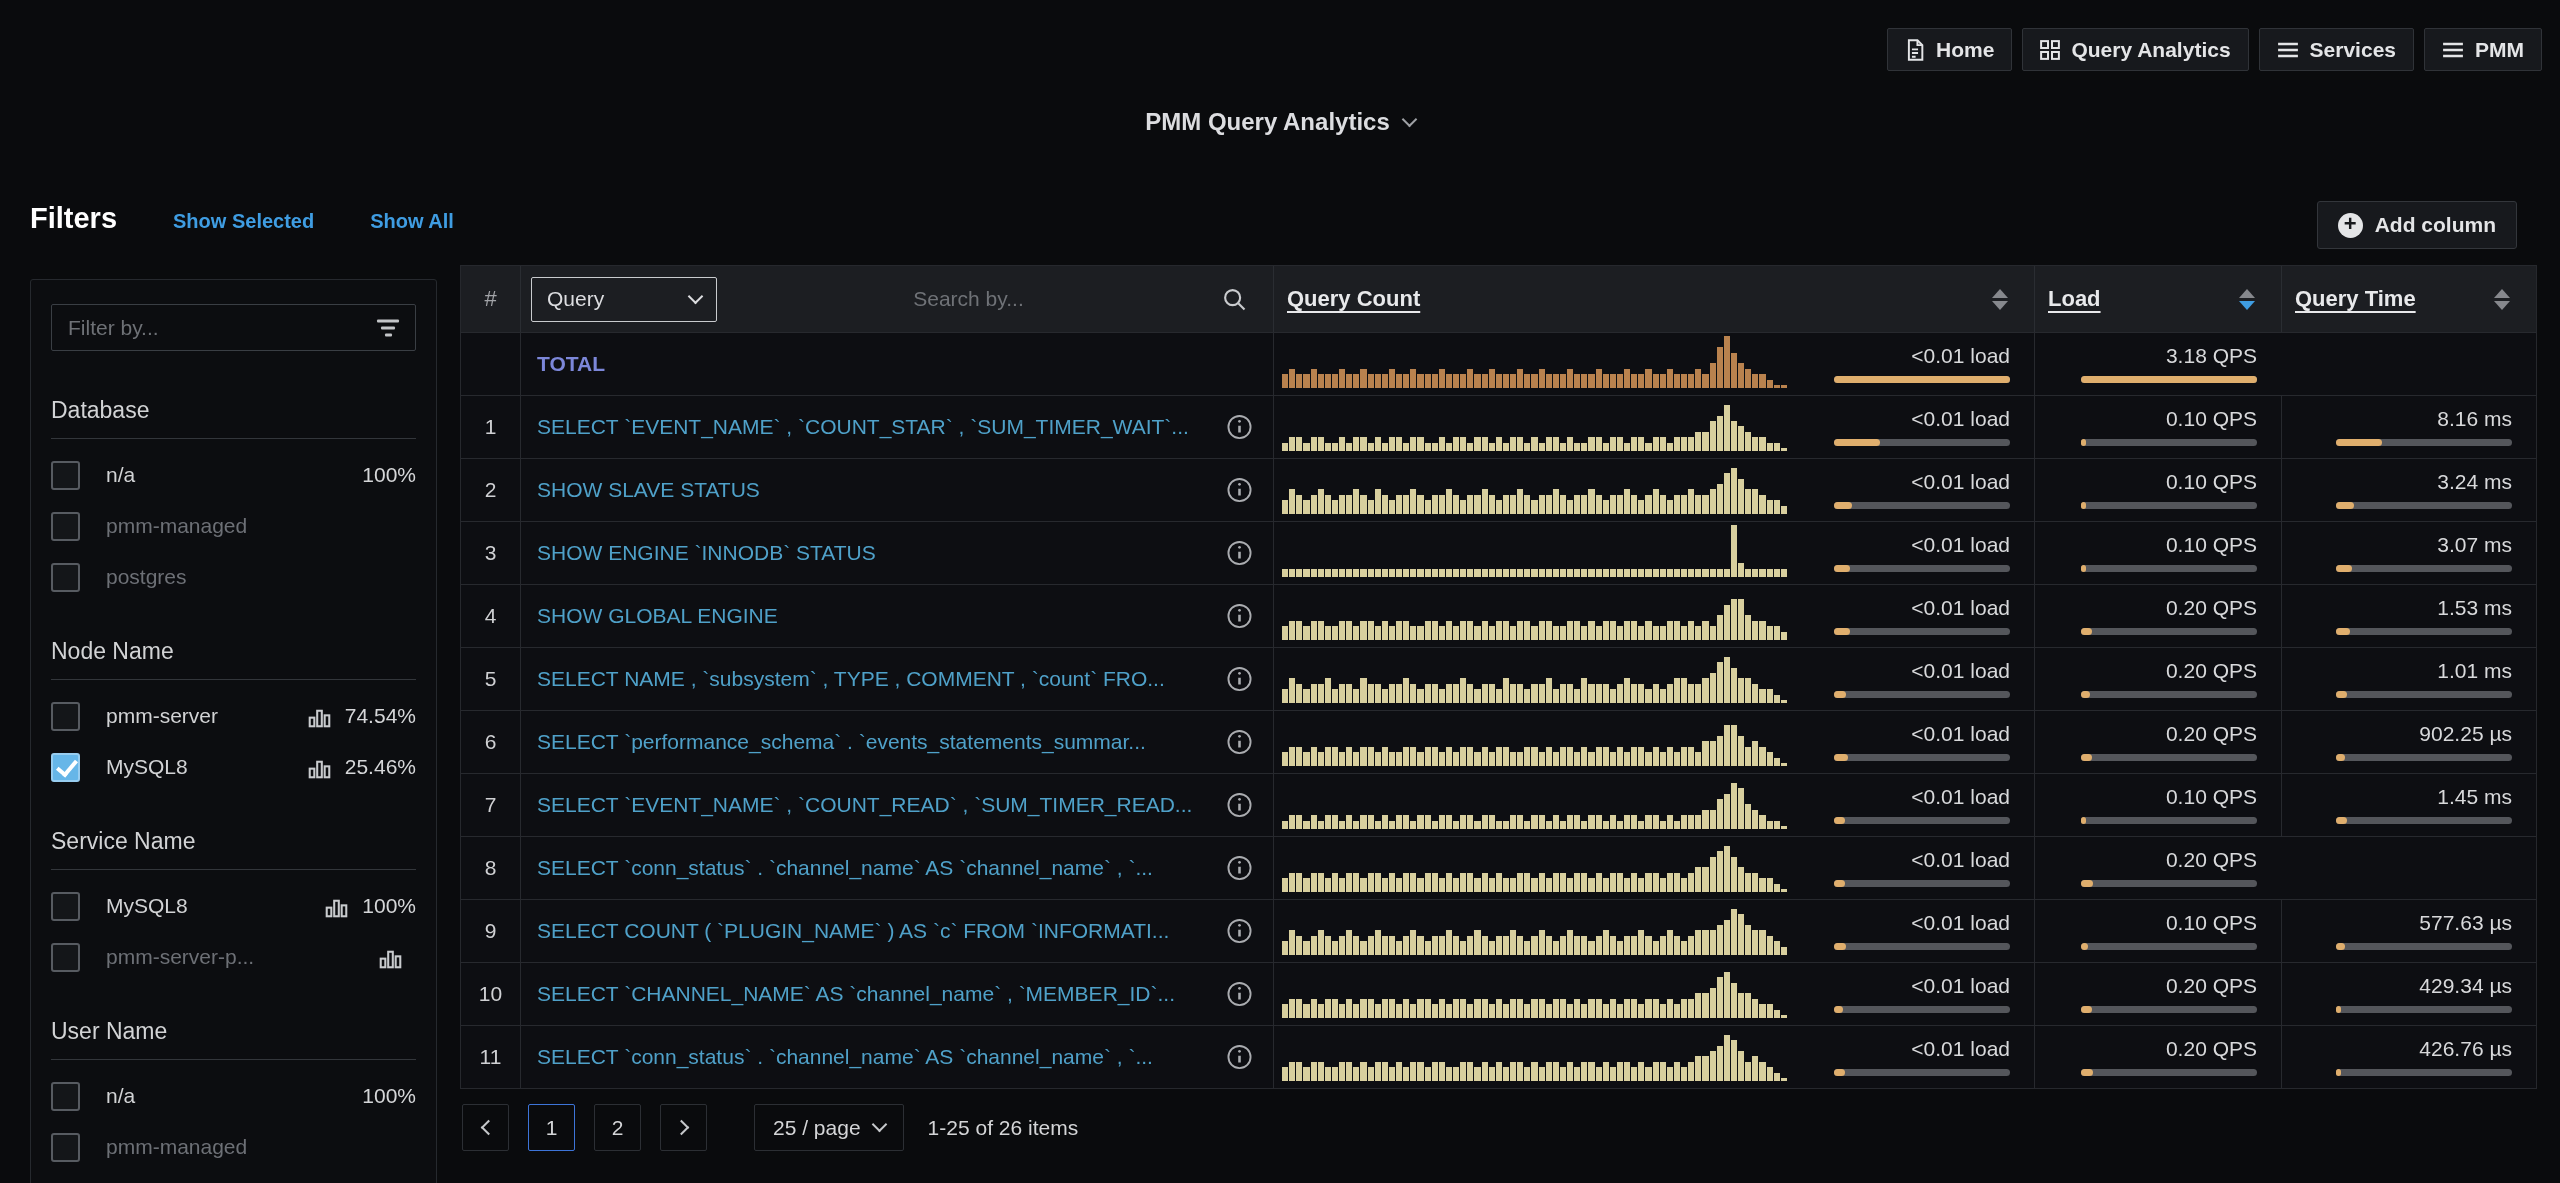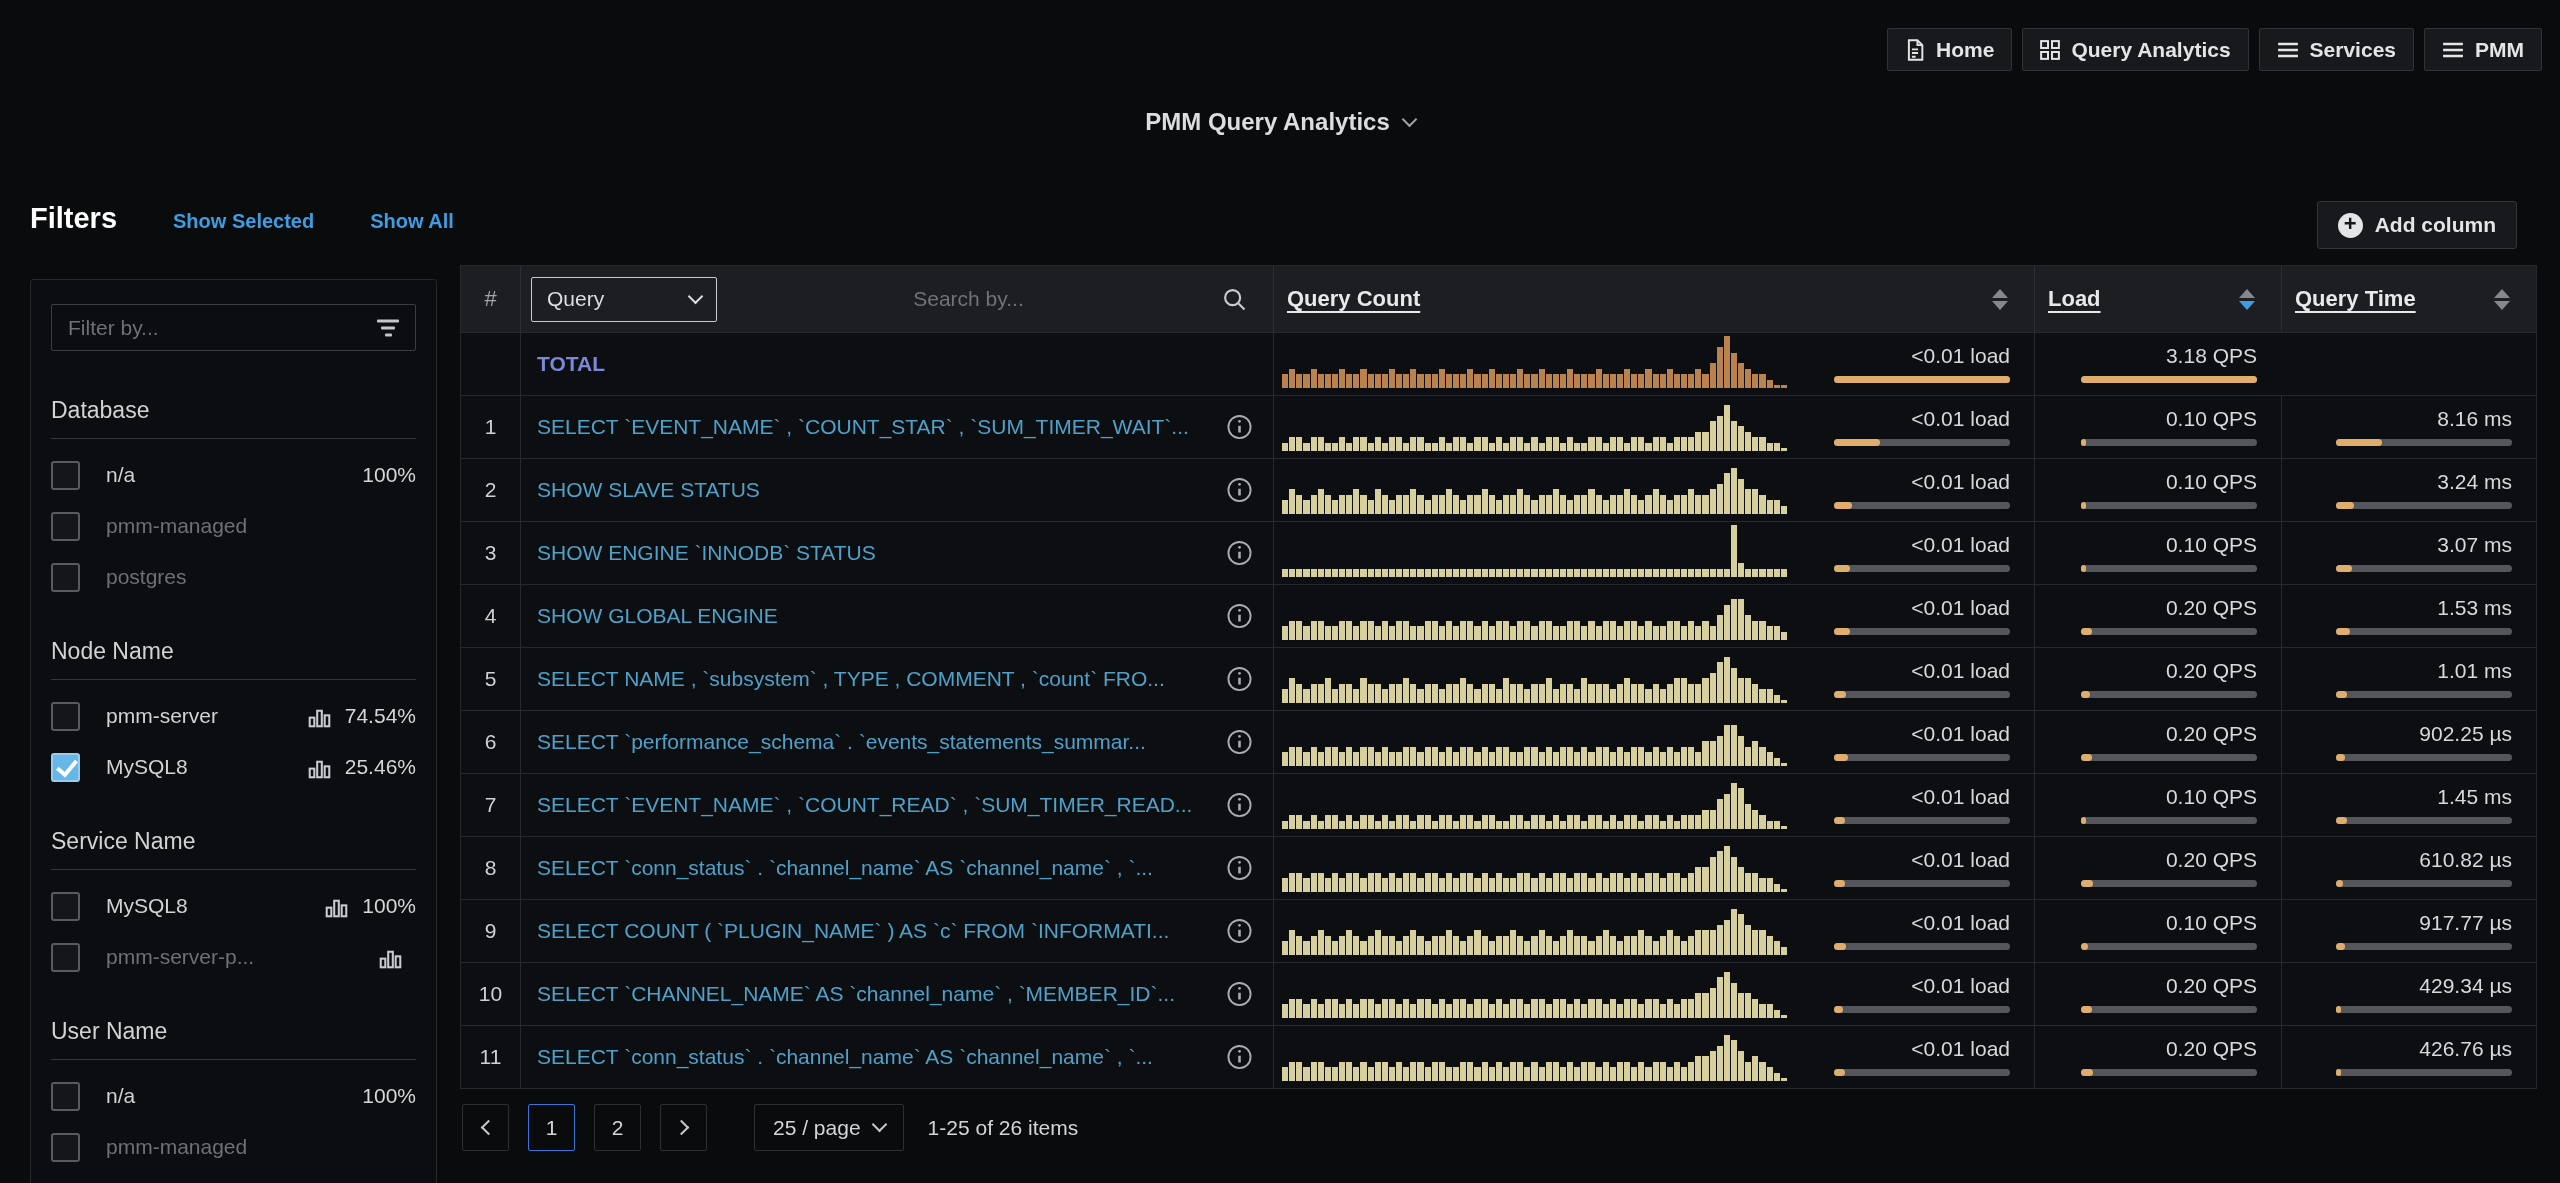--- a/index.html
+++ b/index.html
@@ -1210,26 +1210,20 @@
             <div class="metric-bar">
               <i style="width: 6%;"></i>
             </div>
           </div>
           <div class="cell">
             <div class="metric-val">0.20 QPS</div>
             <div class="metric-bar">
               <i style="width: 7%;"></i>
             </div>
           </div>
-          <div class="cell">
-            <div class="metric-val">610.82 µs</div>
-            <div class="metric-bar">
-              <i style="width: 4%;"></i>
-            </div>
-          </div>
         </div>
         <div class="trow">
           <div class="cell cell-rank">9</div>
           <div class="cell cell-query">
             <span class="qlink">SELECT COUNT ( `PLUGIN_NAME` ) AS `c` FROM `INFORMATI...</span>
             <span class="info-icon">
               <svg width="27" height="27" viewBox="0 0 20 20" fill="none" stroke="currentColor" stroke-width="1.4">
                 <circle cx="10" cy="10" r="8.2"></circle>
                 <path d="M10 9v5" stroke-width="1.9"></path>
                 <circle cx="10" cy="5.8" r="1" fill="currentColor" stroke="none"></circle>
@@ -1315,21 +1309,21 @@
               <i style="width: 7%;"></i>
             </div>
           </div>
           <div class="cell">
             <div class="metric-val">0.10 QPS</div>
             <div class="metric-bar">
               <i style="width: 4%;"></i>
             </div>
           </div>
           <div class="cell">
-            <div class="metric-val">917.77 µs</div>
+            <div class="metric-val">577.63 µs</div>
             <div class="metric-bar">
               <i style="width: 5%;"></i>
             </div>
           </div>
         </div>
         <div class="trow">
           <div class="cell cell-rank">10</div>
           <div class="cell cell-query">
             <span class="qlink">SELECT `CHANNEL_NAME` AS `channel_name` , `MEMBER_ID`...</span>
             <span class="info-icon">

